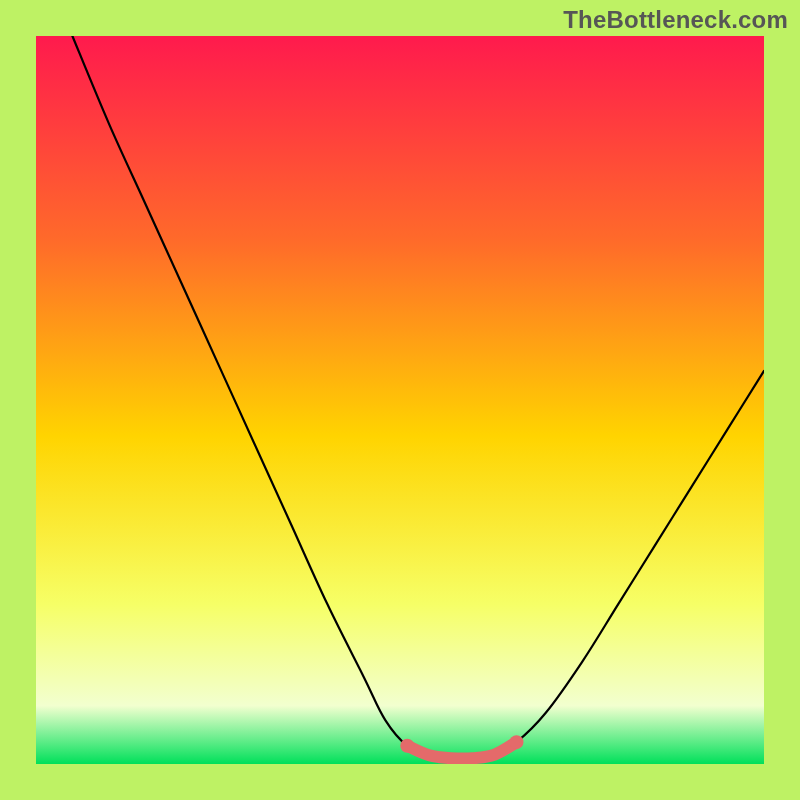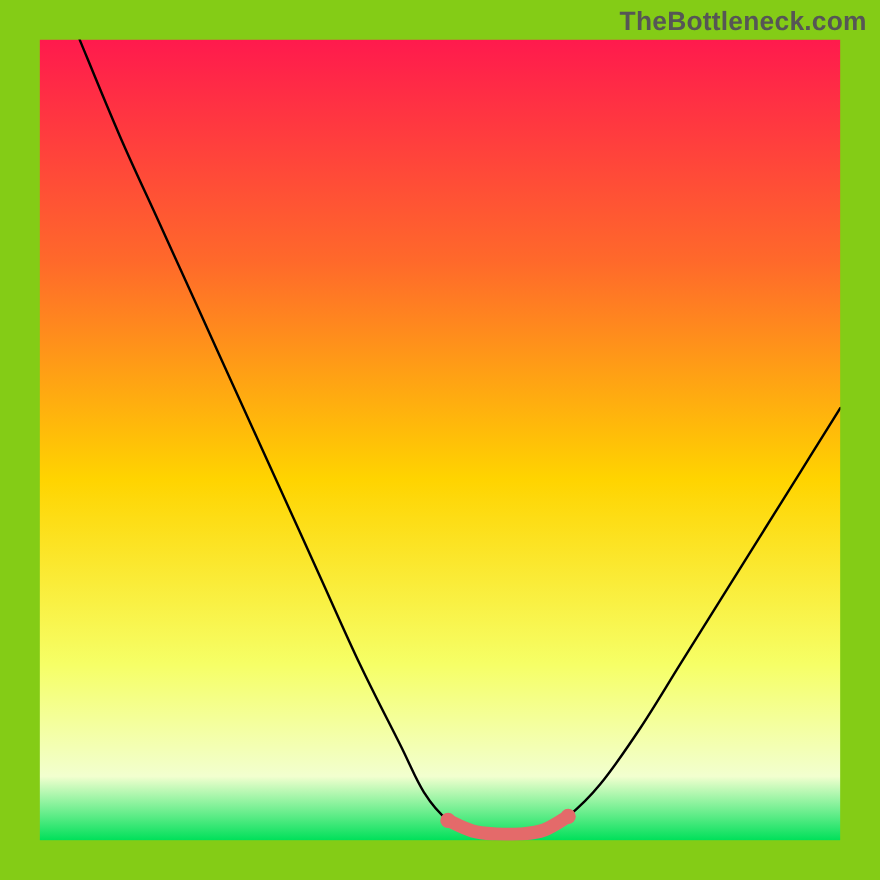--- a/index.html
+++ b/index.html
@@ -1,21 +1,21 @@
 <!DOCTYPE html>
 <html><head>
 <meta charset="utf-8">
 <style>
   * { margin: 0; padding: 0; box-sizing: border-box; }
   html, body { width: 800px; height: 800px; overflow: hidden; background: #000; }
   .frame {
     position: relative;
     width: 800px;
     height: 800px;
-    background: #84cc16;
+    background: #bef264;
   }
   .plot-area {
     position: absolute;
     left: 36px;
     top: 36px;
     width: 728px;
     height: 728px;
   }
   .watermark {
     position: absolute;

